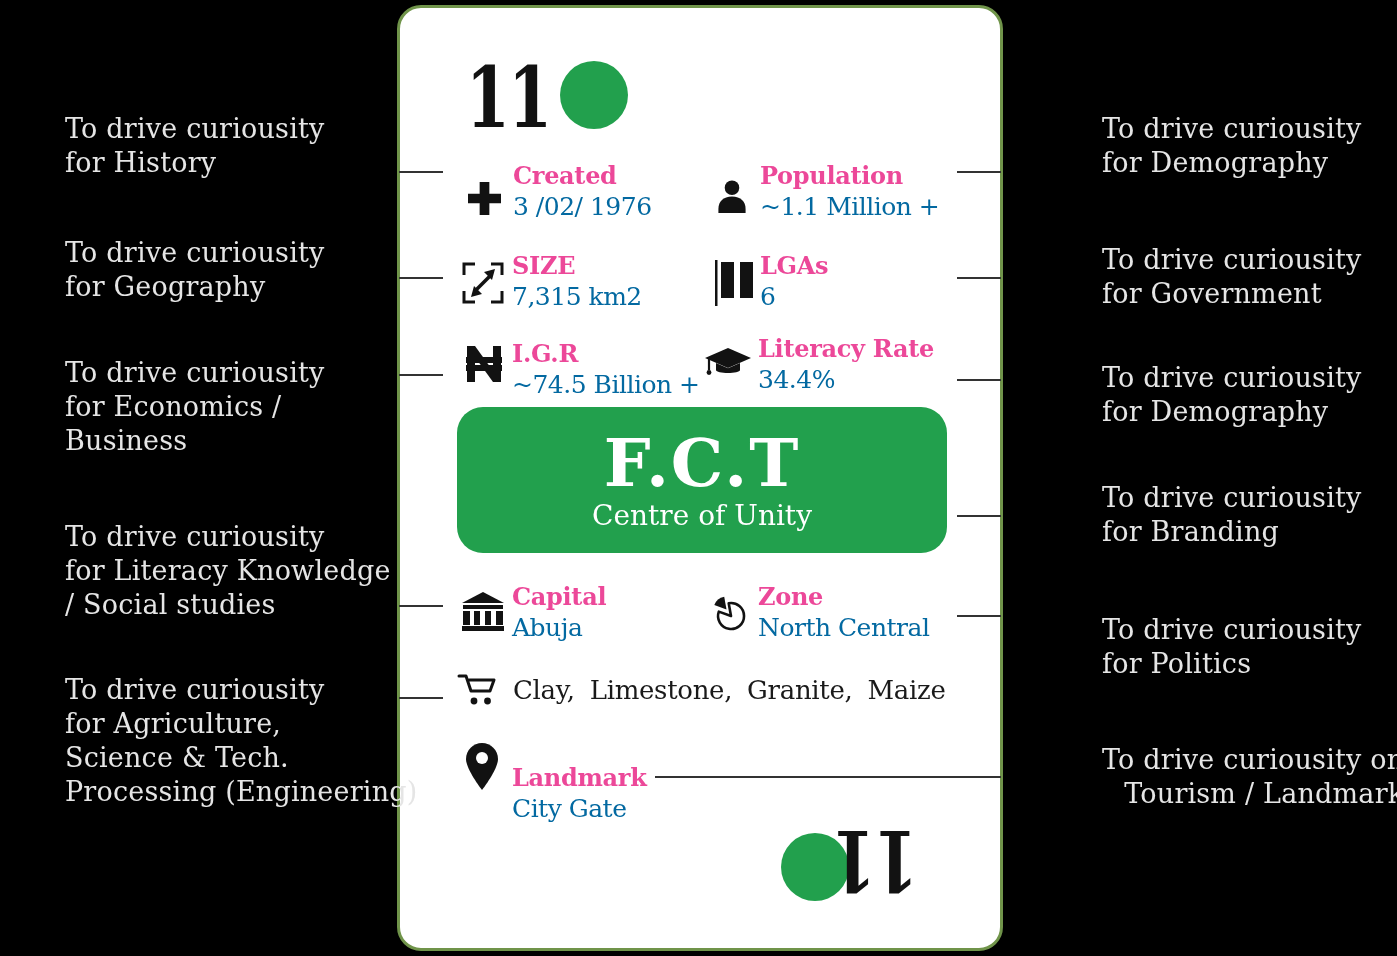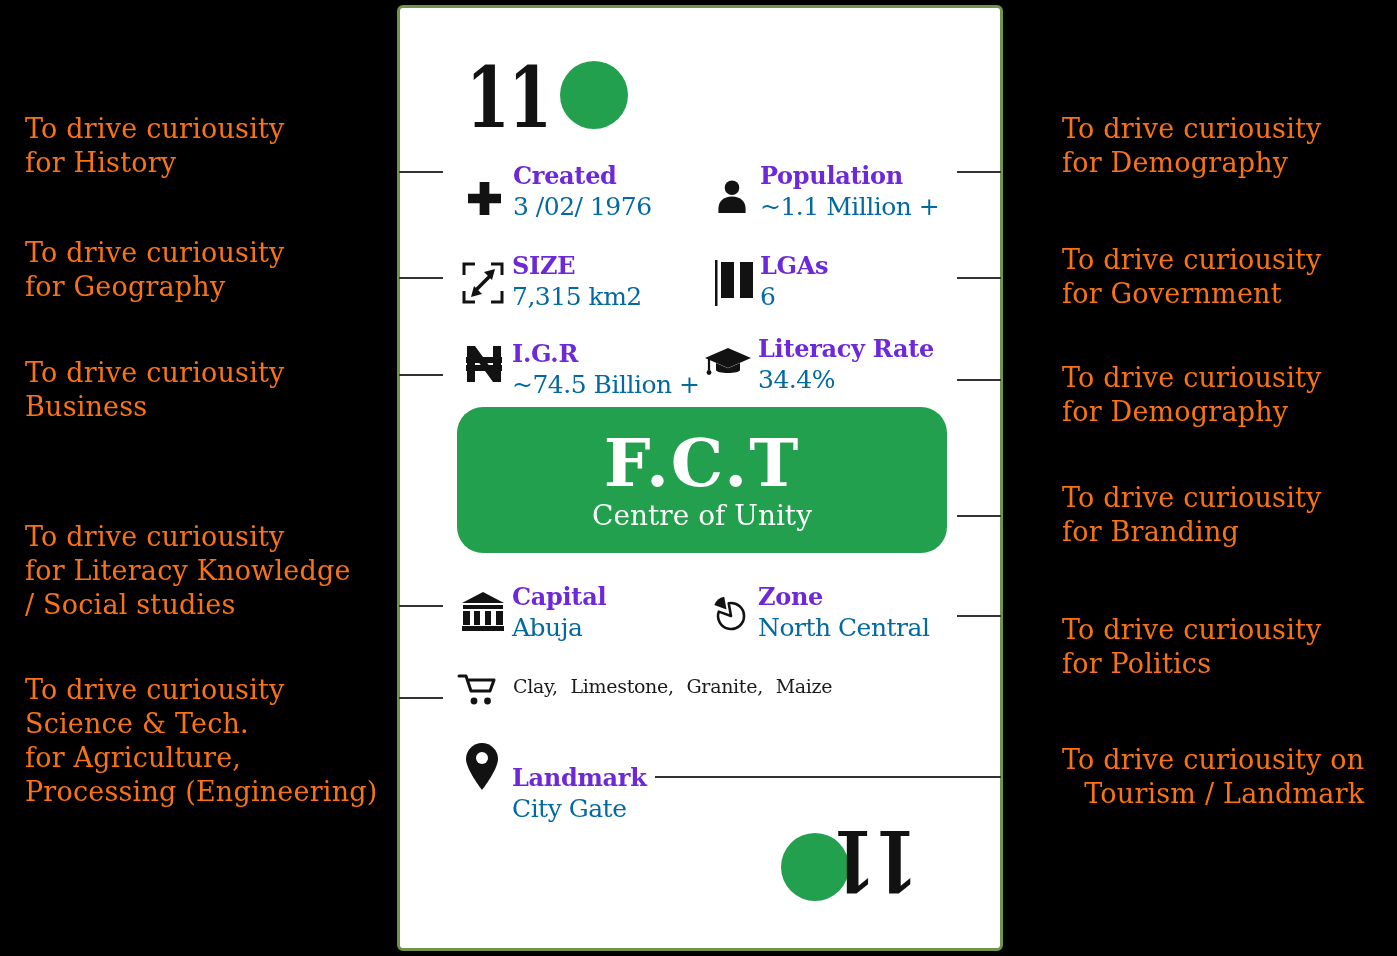--- a/index.html
+++ b/index.html
@@ -1,53 +1,53 @@
 <!DOCTYPE html>
 <html><head>
 <meta charset="utf-8">
 <style>
   html,body{margin:0;padding:0;background:#000;}
   #page{position:relative;width:1397px;height:956px;background:#000;overflow:hidden;
         font-family:"DejaVu Serif", serif;}
 
   
   .card{position:absolute;left:397px;top:5px;width:606px;height:946px;box-sizing:border-box;
-        background:#fff;border:3px solid #70944a;border-radius:6px;}
+        background:#fff;border:3px solid #70944a;border-radius:24px;}
 
   
   .logo-num{position:absolute;font-weight:bold;color:#121212;font-size:84px;line-height:1;
             letter-spacing:-2px;transform:scaleX(.75);transform-origin:left top;}
   .logo-num.top{left:66px;top:48px;}
   .logo-num.bottom{left:455px;top:822px;transform:scale(-0.75,-1);transform-origin:36px 36px;}
   .dot{position:absolute;width:68px;height:68px;border-radius:50%;background:#22a04d;}
   .dot.top{left:160px;top:53px;}
   .dot.bottom{left:381px;top:825px;}
 
   
   .stat{position:absolute;}
   .stat .icon{position:absolute;}
   .stat .txt{position:absolute;}
-  .stat .lbl{font-weight:bold;color:#6d28d9;font-size:24px;line-height:31px;letter-spacing:-0.3px;white-space:nowrap;}
+  .stat .lbl{font-weight:bold;color:#ec4899;font-size:24px;line-height:31px;letter-spacing:-0.3px;white-space:nowrap;}
   .stat .val{color:#0369a1;font-size:25px;line-height:31px;letter-spacing:-0.5px;white-space:nowrap;}
   svg .ink{fill:#121212;}
   svg .stroke{fill:none;stroke:#121212;}
 
   
   .banner{position:absolute;left:57px;top:399px;width:490px;height:146px;border-radius:26px;
           background:#22a04d;display:flex;flex-direction:column;align-items:center;justify-content:center;}
   .banner .title{color:#fff;font-weight:bold;font-size:66px;line-height:70px;letter-spacing:2px;}
   .banner .subtitle{color:#fff;font-size:28px;line-height:32px;margin-top:2px;}
 
-  .resources-text{position:absolute;color:#1a1a1a;font-size:19px;white-space:nowrap;word-spacing:7px;letter-spacing:-0.3px;text-align:right;}
+  .resources-text{position:absolute;color:#1a1a1a;font-size:26px;white-space:nowrap;word-spacing:7px;letter-spacing:-0.3px;text-align:right;}
 
   
   .line{position:absolute;height:2px;background:#333;}
 
   
-  .ann{position:absolute;color:#f97316;font-size:27px;line-height:34px;letter-spacing:0.2px;white-space:nowrap;}
+  .ann{position:absolute;color:#e5e5e5;font-size:27px;line-height:34px;letter-spacing:0.2px;white-space:nowrap;margin-left:40px;}
 </style>
 </head>
 <body>
 
 <div id="page">
 
   <div class="card">
 
     <div class="logo-num top">11</div>
     <div class="dot top"></div>
@@ -217,31 +217,32 @@
   <div class="ann" style="left:25px;top:112px;">
     <div>To drive curiousity</div>
     <div>for History</div>
   </div>
   <div class="ann" style="left:25px;top:236px;">
     <div>To drive curiousity</div>
     <div>for Geography</div>
   </div>
   <div class="ann" style="left:25px;top:356px;">
     <div>To drive curiousity</div>
+    <div>for Economics /</div>
     <div>Business</div>
   </div>
   <div class="ann" style="left:25px;top:520px;">
     <div>To drive curiousity</div>
     <div>for Literacy Knowledge</div>
     <div>/ Social studies</div>
   </div>
   <div class="ann" style="left:25px;top:673px;">
     <div>To drive curiousity</div>
+    <div>for Agriculture,</div>
     <div>Science &amp; Tech.</div>
-    <div>for Agriculture,</div>
     <div>Processing (Engineering)</div>
   </div>
 
   <div class="ann" style="left:1062px;top:112px;">
     <div>To drive curiousity</div>
     <div>for Demography</div>
   </div>
   <div class="ann" style="left:1062px;top:243px;">
     <div>To drive curiousity</div>
     <div>for Government</div>

